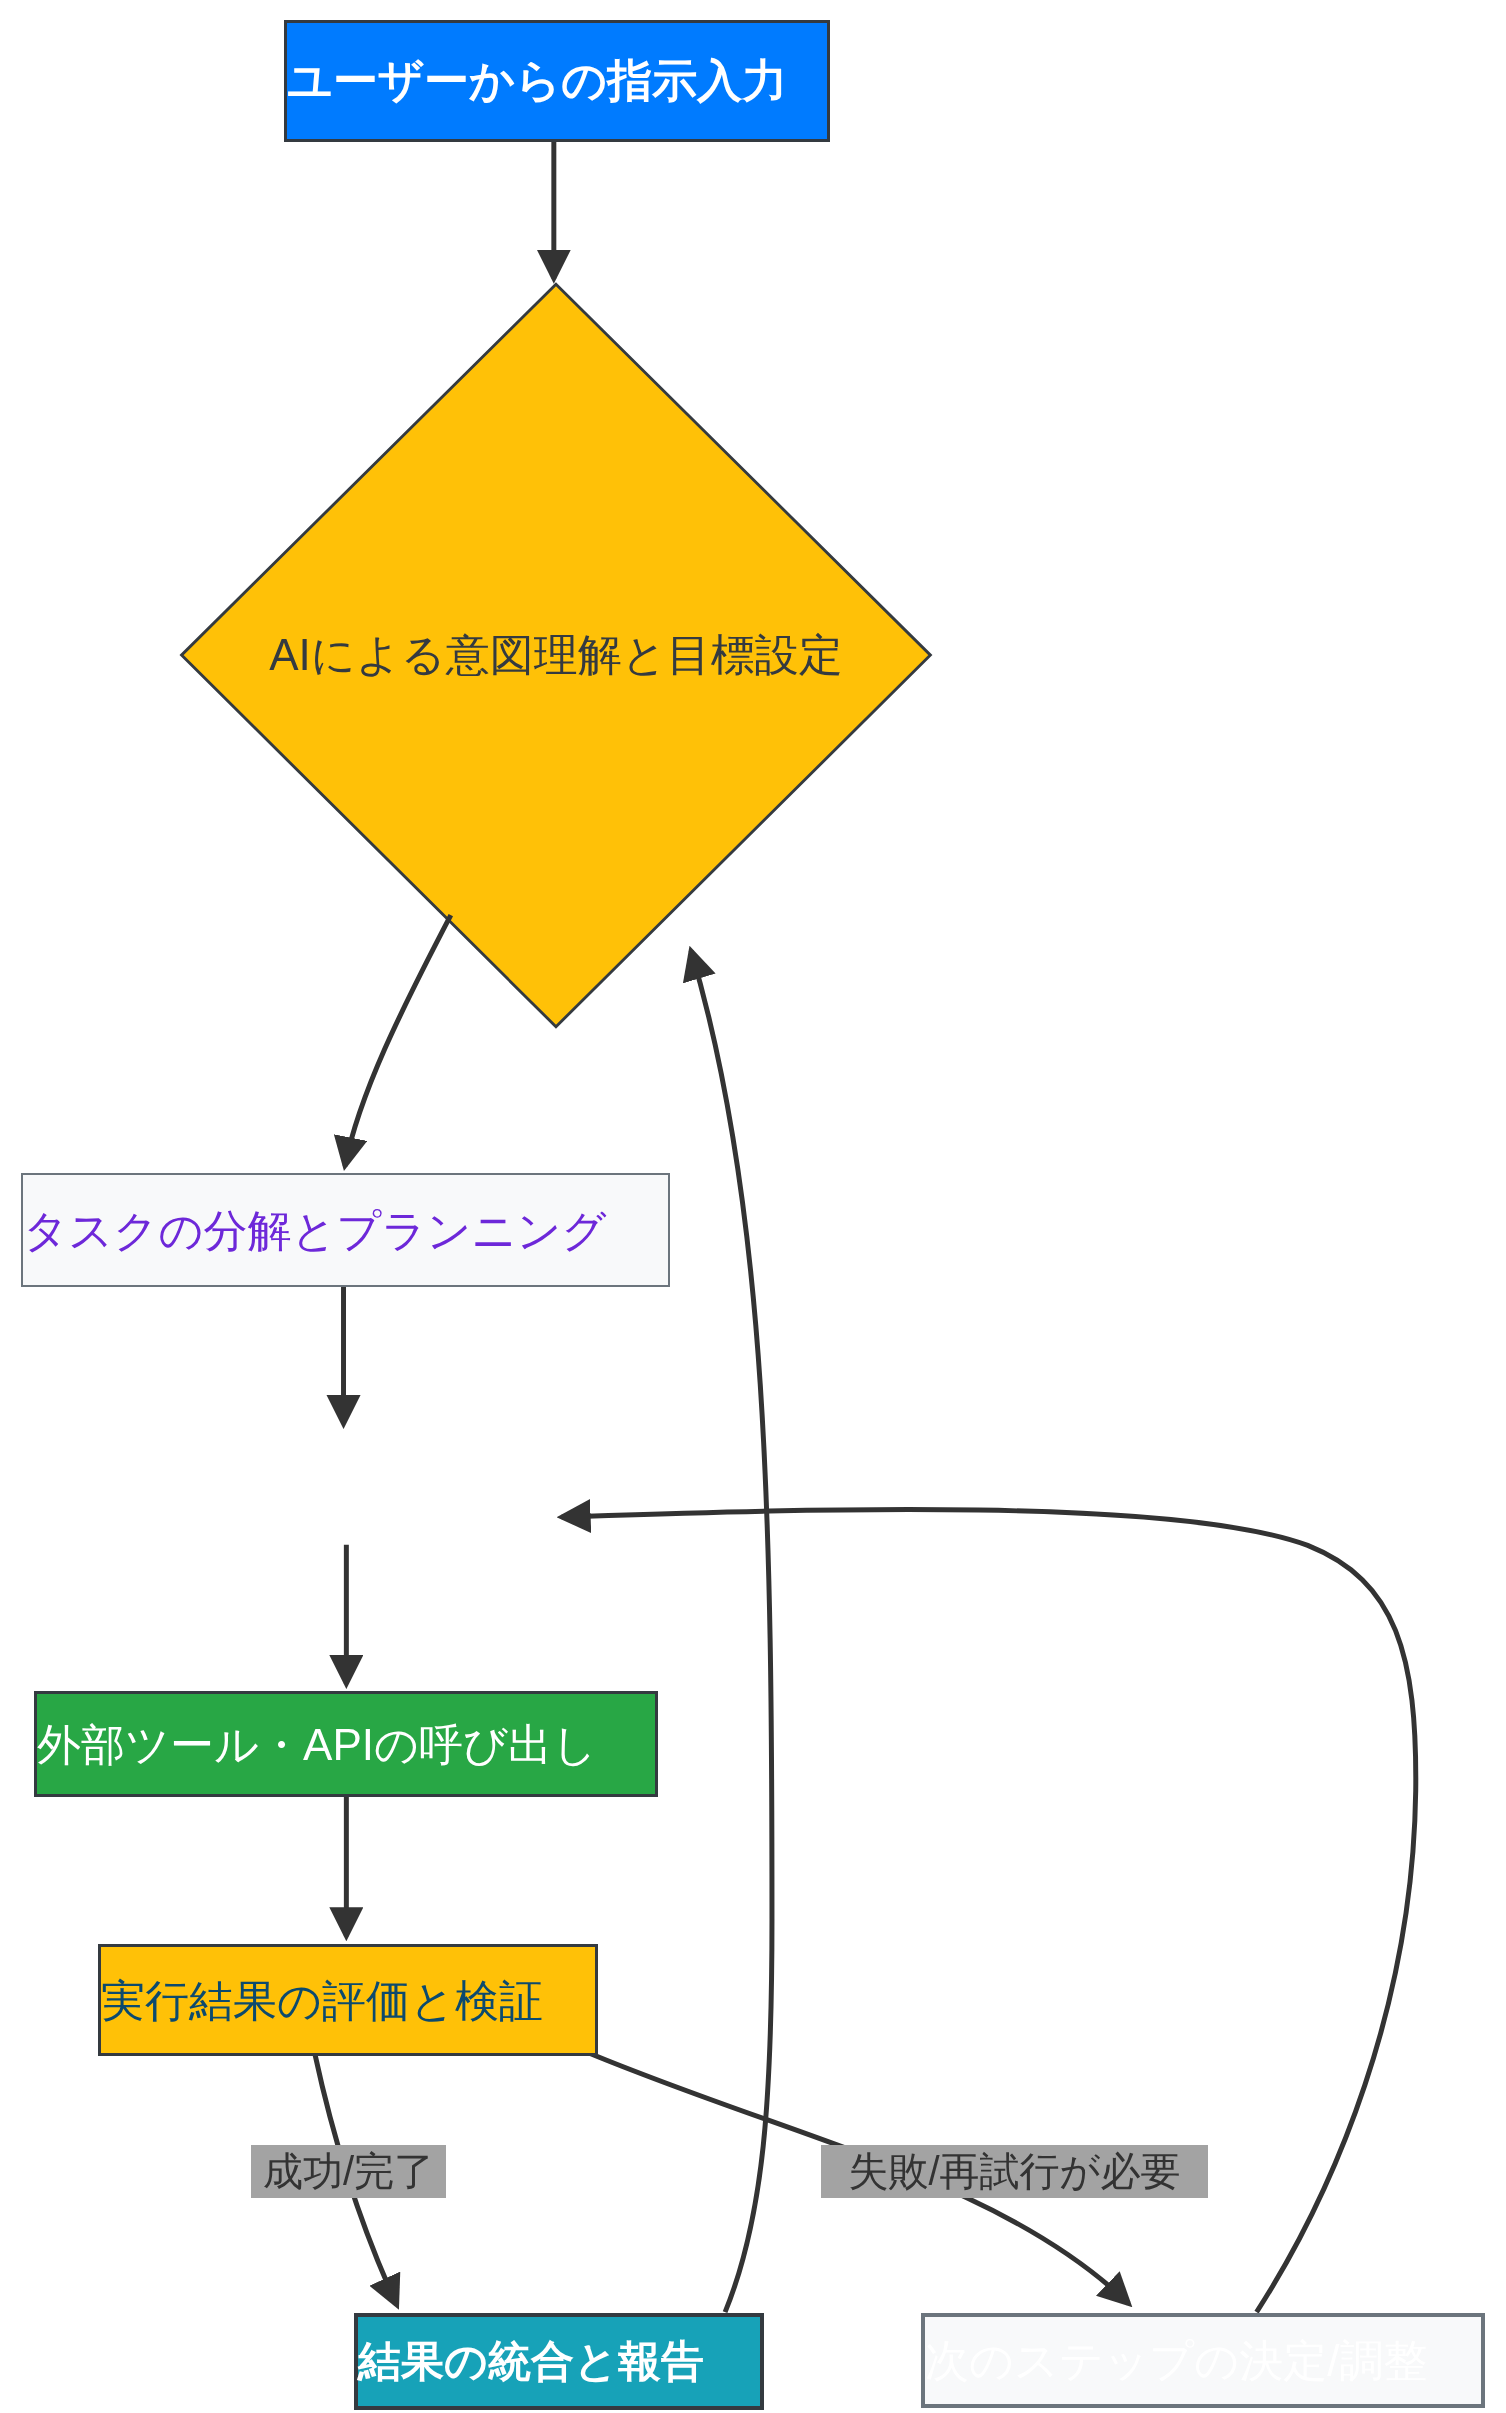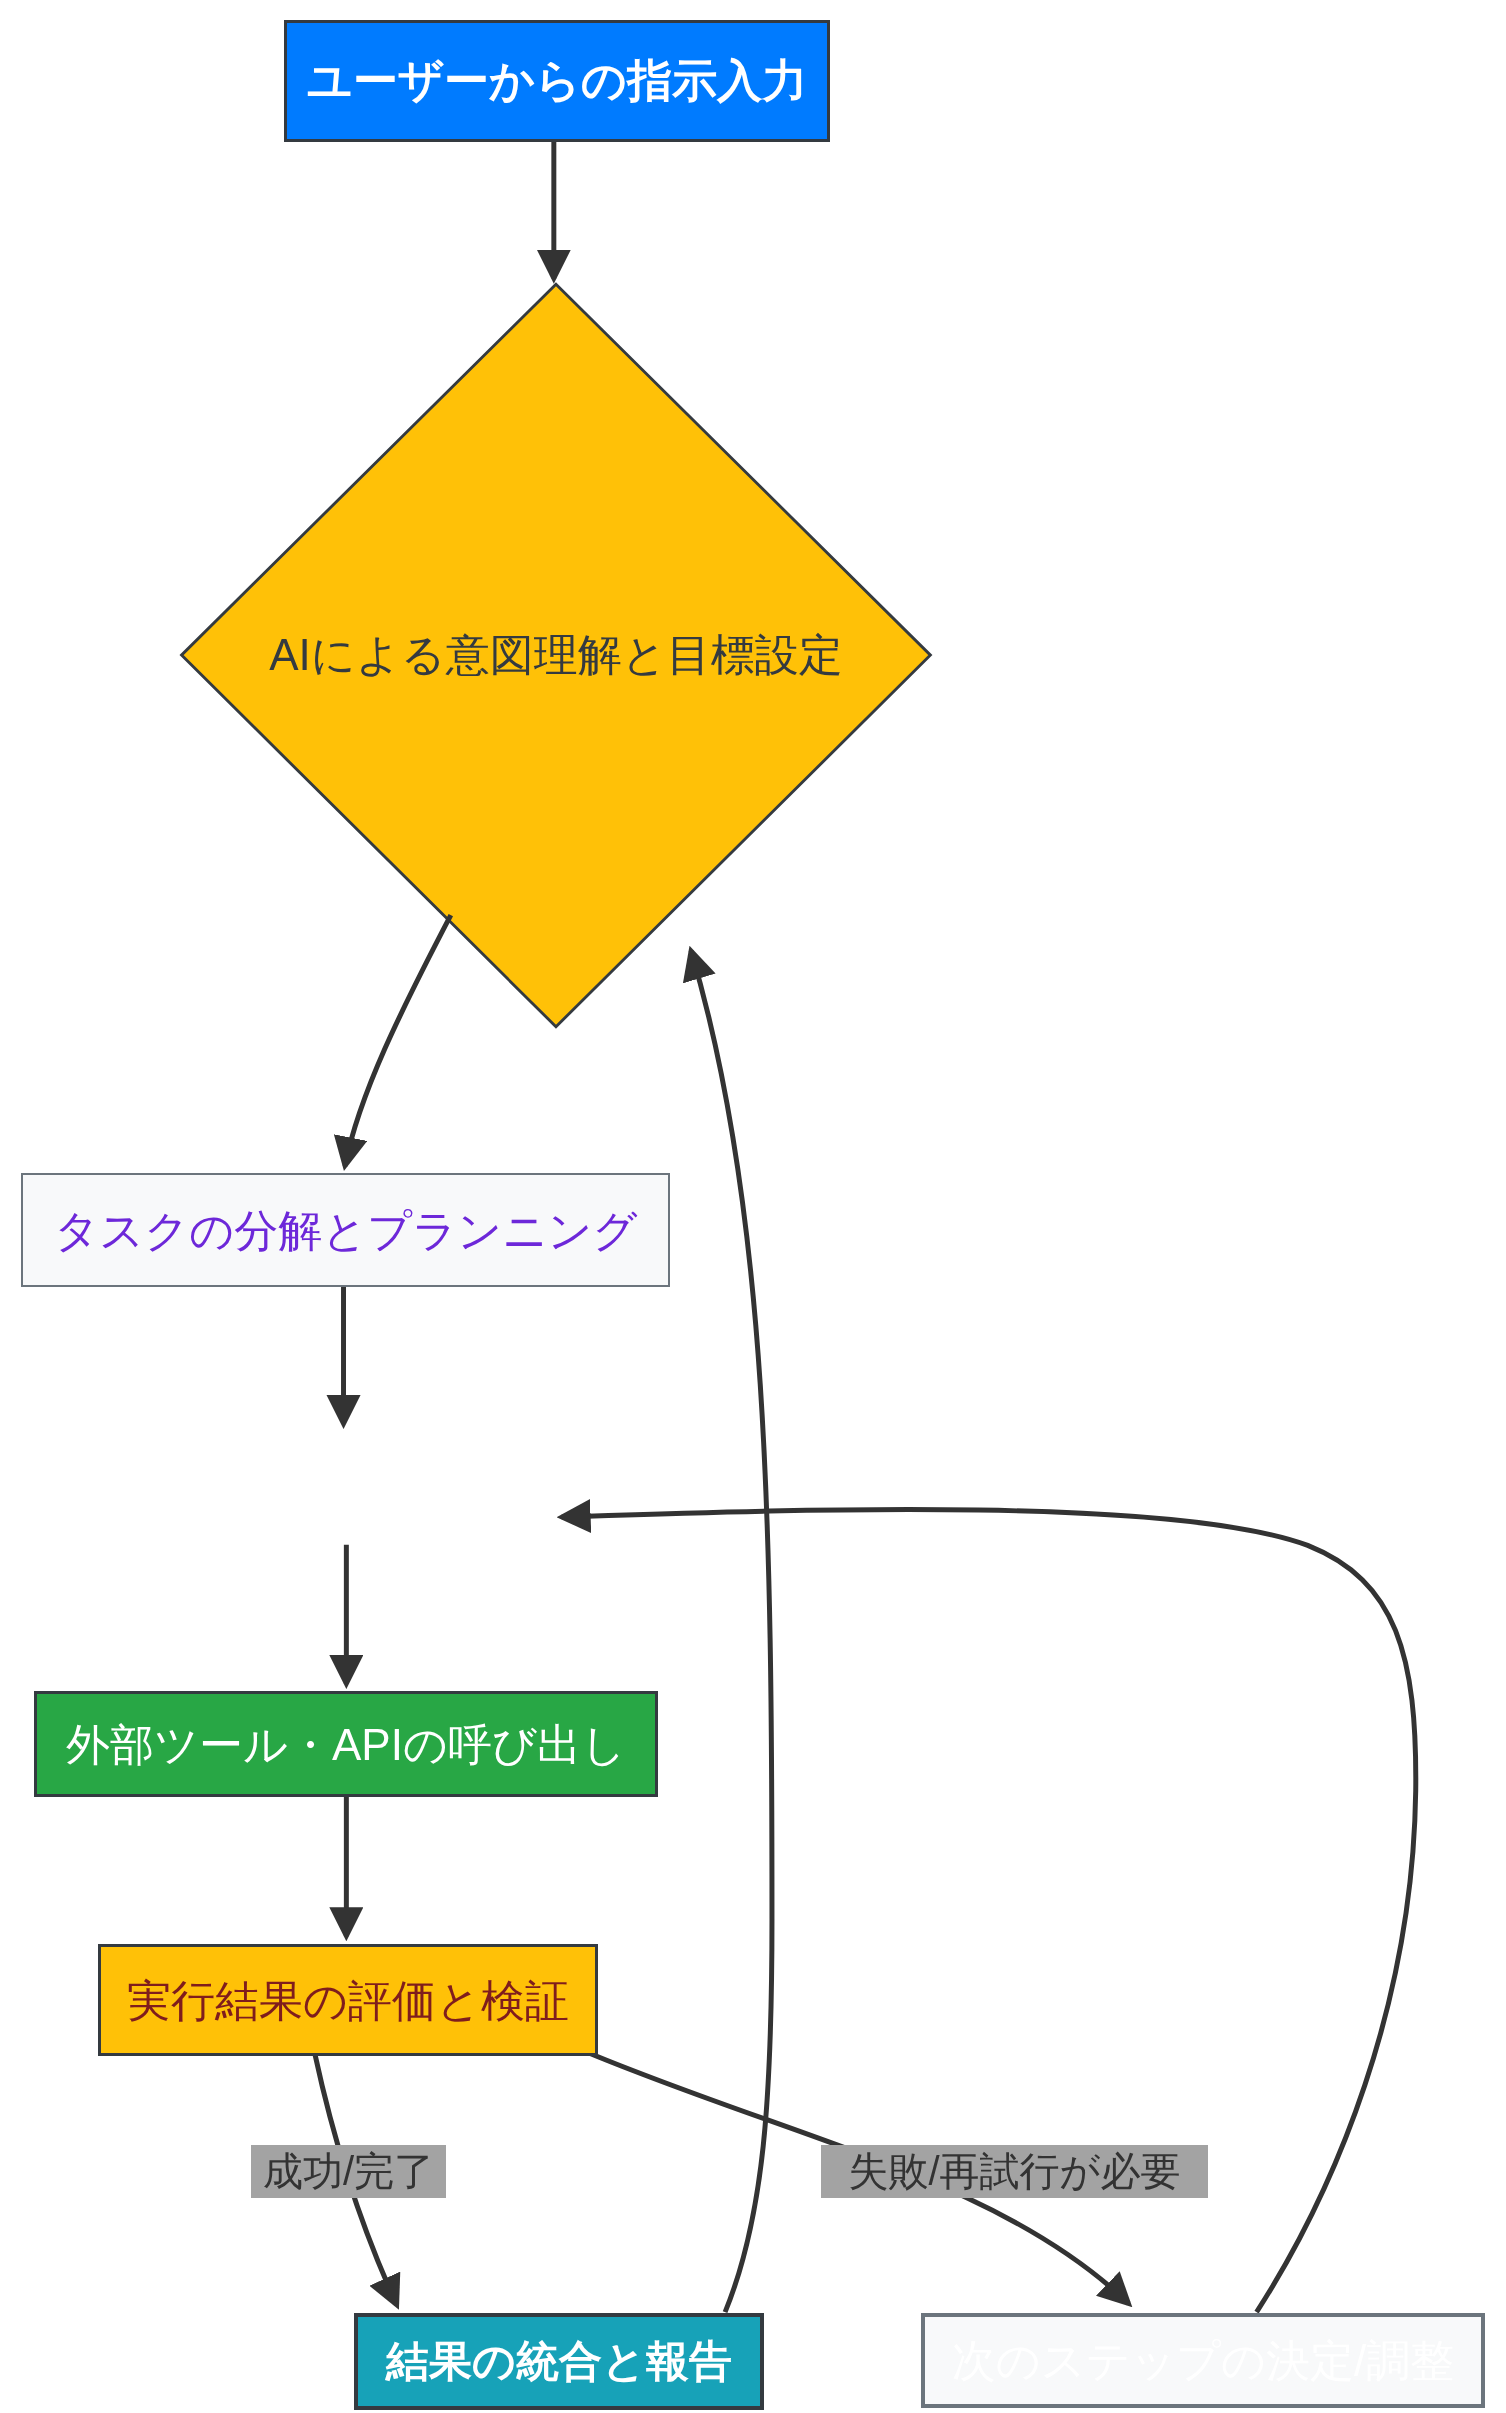--- a/index.html
+++ b/index.html
@@ -7,28 +7,28 @@
     position:relative;
     width:1507px; height:2413px;
     background:#ffffff;
     font-family:"Liberation Sans","DejaVu Sans",sans-serif;
     overflow:hidden;
   }
   svg.edges { position:absolute; left:0; top:0; width:1507px; height:2413px; }
   .edge { stroke:#333333; stroke-width:7; fill:none; }
   .node {
     position:absolute; box-sizing:border-box;
-    display:flex; align-items:center; justify-content:center;
+    display:flex; align-items:center; 
     text-align:center; line-height:1.25;
   }
   .n-user   { left:284px;  top:20px;   width:546px; height:122px; background:#007bff; border:3.6px solid #343a40; color:#ffffff; font-weight:bold; font-size:45px; }
   .n-plan   { left:21.3px;   top:1173px; width:649px; height:114px; background:#f8f9fa; border:2.8px solid #6c757d; color:#6d28d9; font-size:44px; }
   .n-step   { left:141px;  top:1431px; width:411px; height:114px; background:#f8f9fa; border:2.8px solid #6c757d; color:#343a40; font-size:44px; }
   .n-tool   { left:34px;   top:1691px; width:624px; height:106px; background:#28a745; border:3.6px solid #343a40; color:#ffffff; font-size:44px; }
-  .n-eval   { left:98px;  top:1944px; width:500px; height:112px; background:#ffc107; border:3.6px solid #343a40; color:#7f1d1d; font-size:44px; }
+  .n-eval   { left:98px;  top:1944px; width:500px; height:112px; background:#ffc107; border:3.6px solid #343a40; color:#0c4a6e; font-size:44px; }
   .n-report { left:354px;  top:2313px; width:410px; height:97px; background:#17a2b8; border:4.3px solid #343a40; color:#ffffff; font-weight:bold; font-size:43px; }
   .n-next   { left:921px; top:2313px; width:564px; height:95px; background:#f8f9fa; border:4.3px solid #6c757d; color:#ffffff; font-size:44px; }
   .diamond-text {
     position:absolute; left:215px; top:608px; width:682px; height:94px;
     display:flex; align-items:center; justify-content:center;
     color:#343a40; font-size:44px; text-align:left;
   }
   .edge-label {
     position:absolute; box-sizing:border-box;
     display:flex; align-items:center; justify-content:center;

